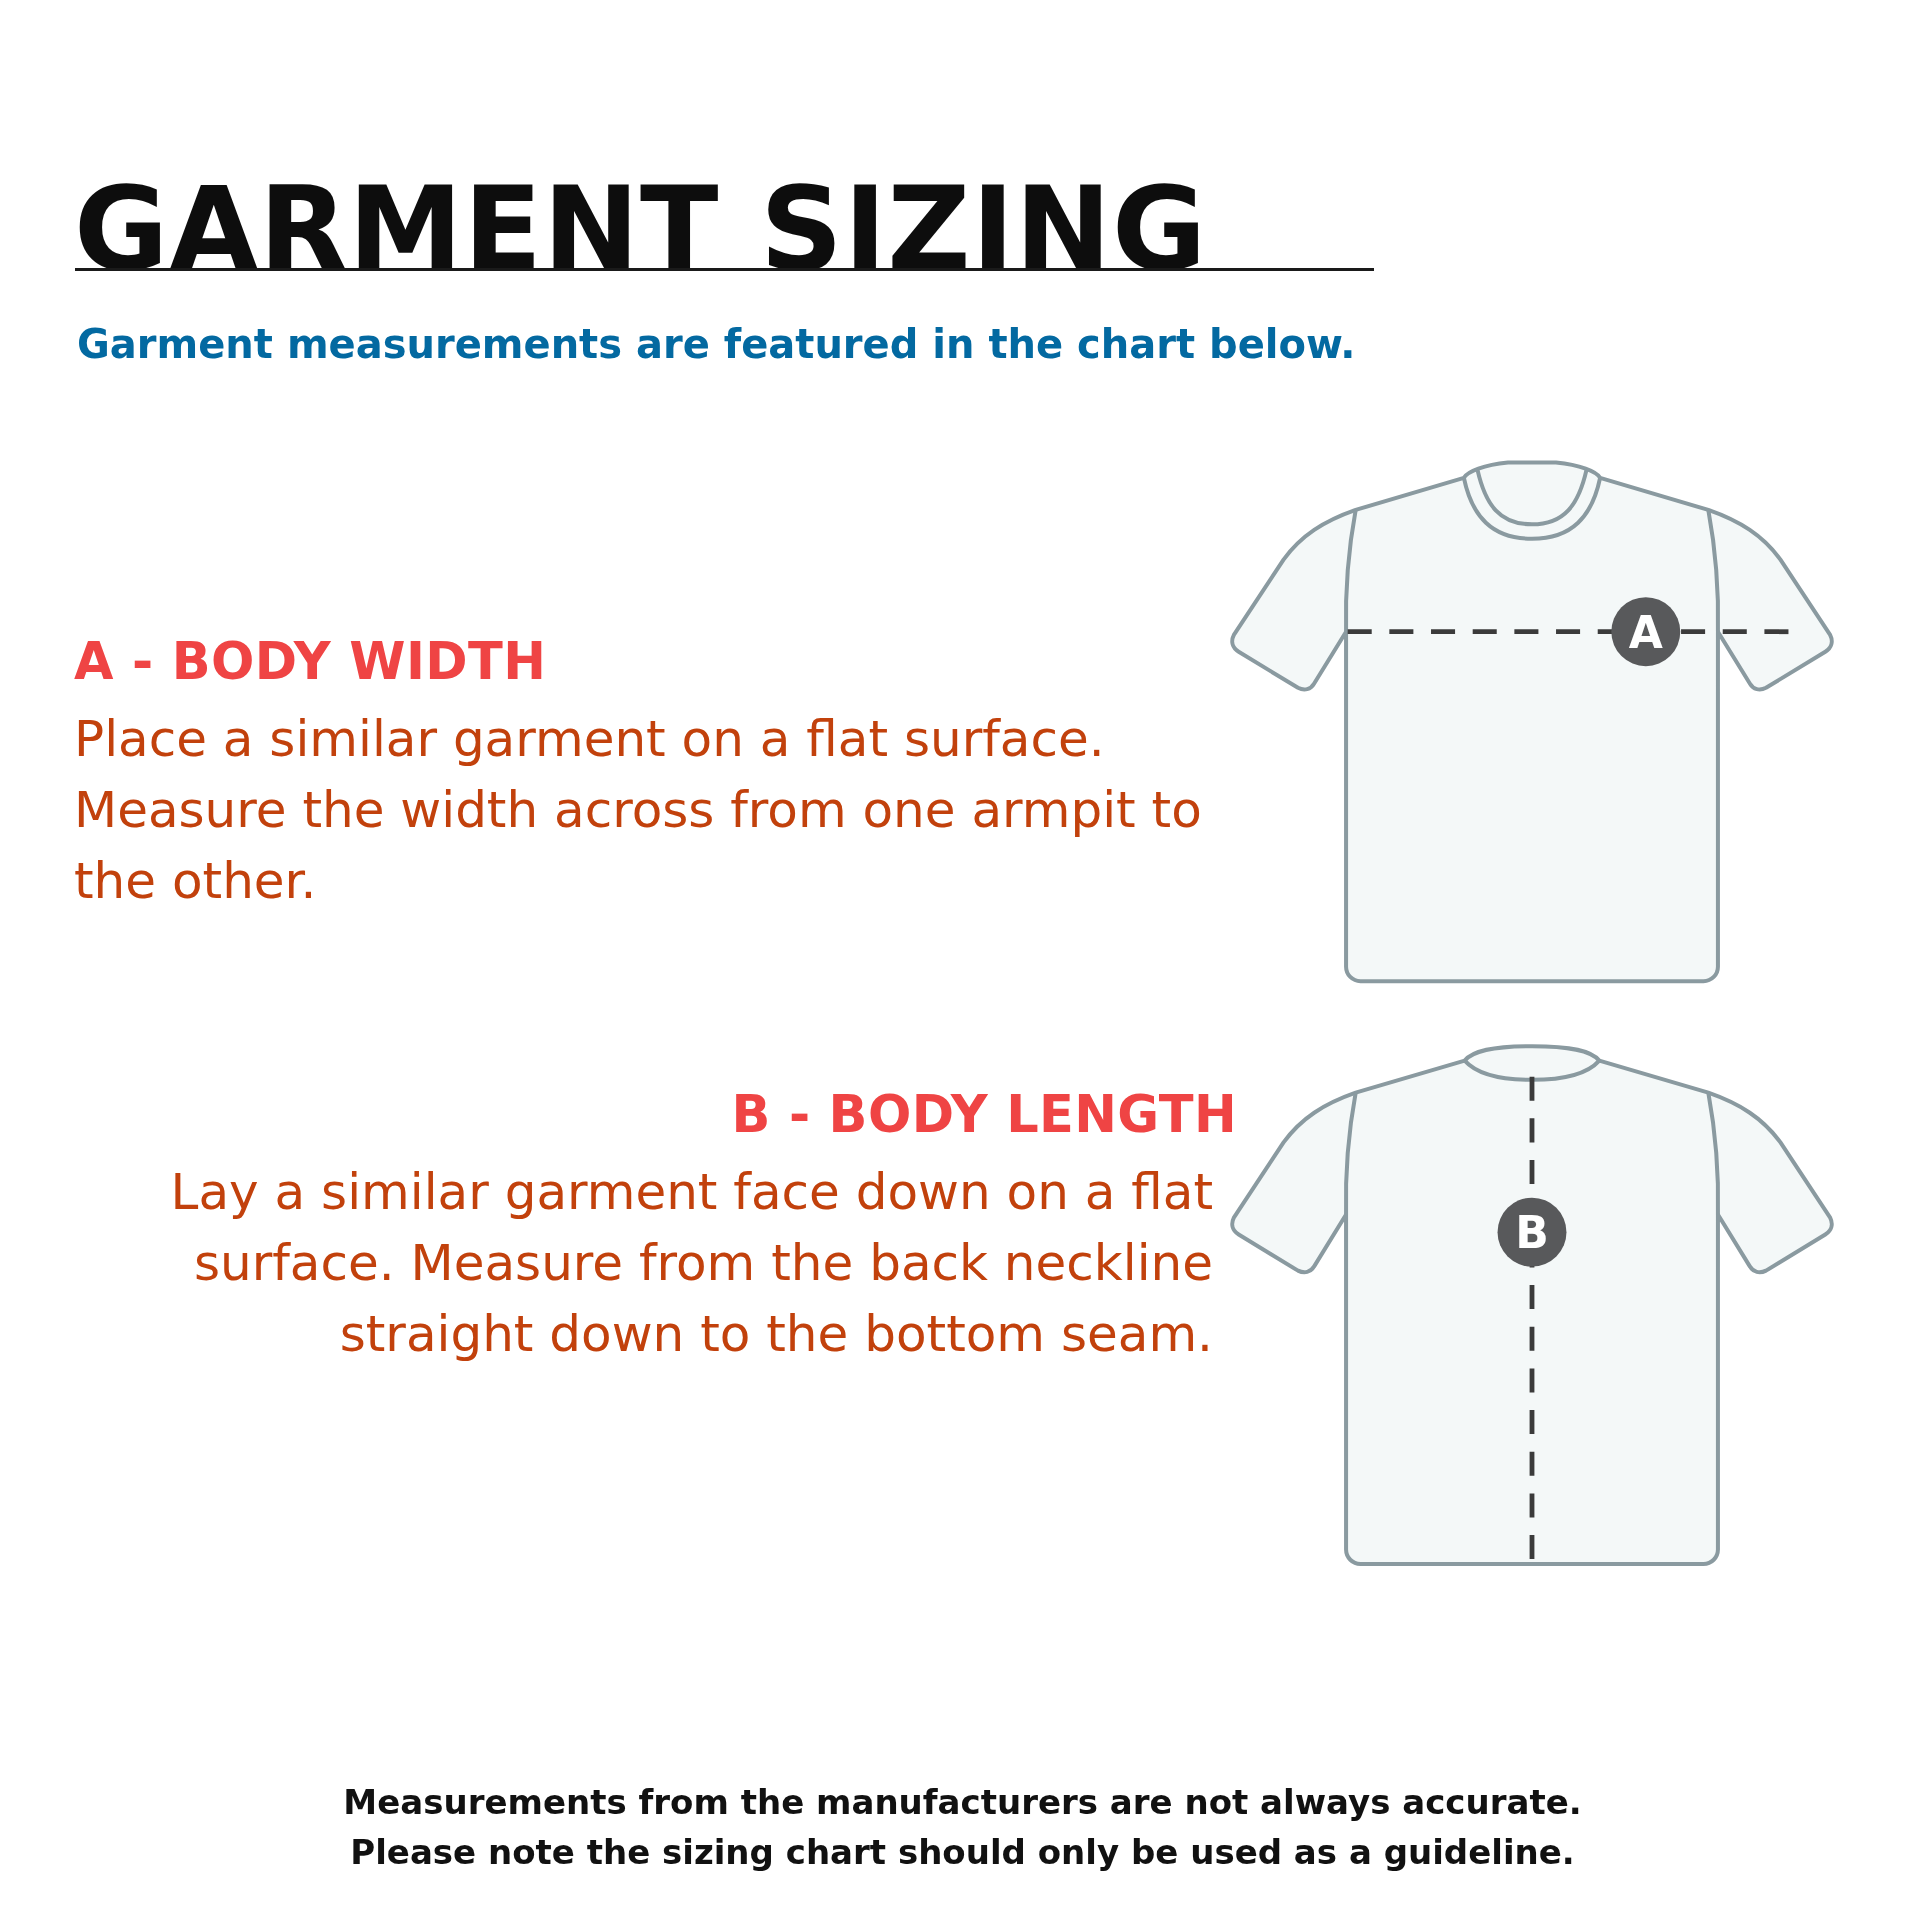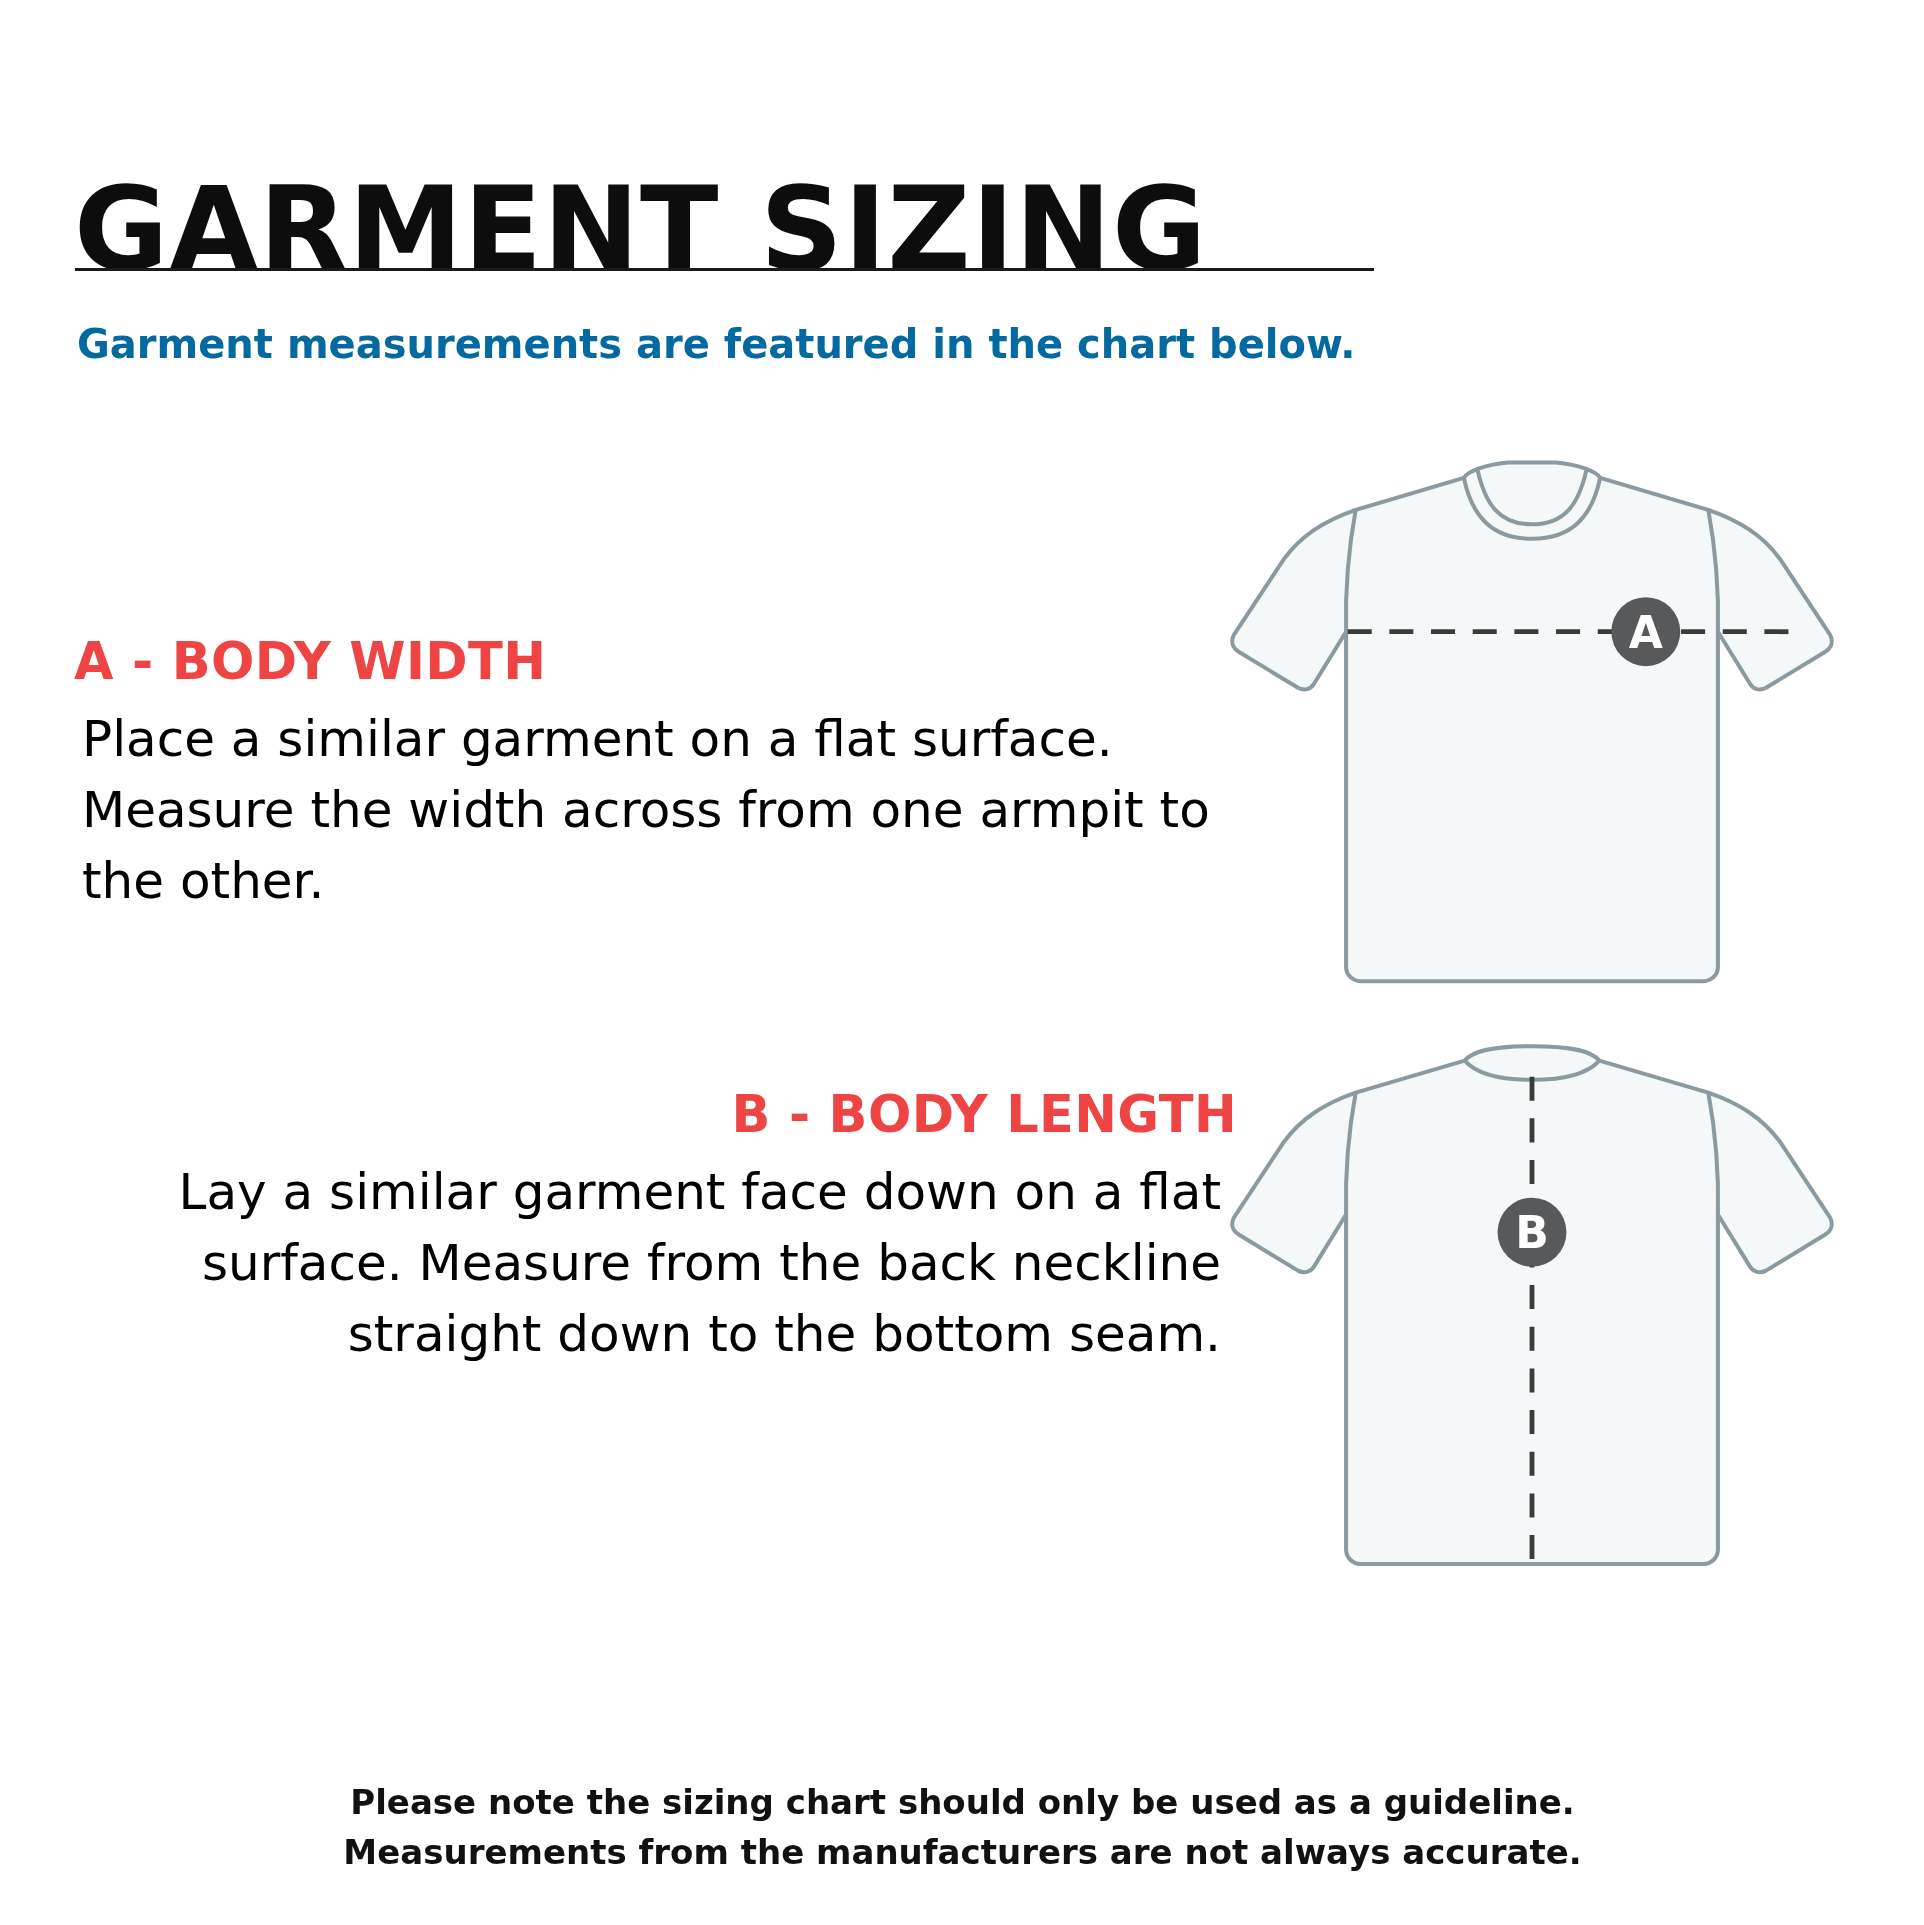--- a/index.html
+++ b/index.html
@@ -79,22 +79,22 @@
     font-weight: bold;
     letter-spacing: 0.4px;
     color: #ef4444;
     margin: 0 0 14.4px 0;
     line-height: 1.1;
   }
   .section-body {
     font-size: 50px;
     font-weight: 400;
     line-height: 1.42;
-    color: #000000;
-    margin: 8px;
+    color: #c2410c;
+    margin: 0;
     max-width: 1139px;
   }
 
   
   .footer-note {
     position: absolute;
     left: 0;
     top: 1777px;
     width: 1925px;
     text-align: center;
@@ -212,18 +212,18 @@
       <line x1="380" y1="42" x2="380" y2="646" stroke="#3b3b3b" stroke-width="6" stroke-dasharray="30 22"></line>
 
       <g>
         <circle cx="380" cy="236" r="43" fill="#58595b"></circle>
         <text class="marker-label" x="380" y="256" font-size="55" text-anchor="middle">B</text>
       </g>
     </svg>
   </div>
 
   <div class="footer-note">
+    <div>Measurements from the manufacturers are not always accurate.</div>
     <div>Please note the sizing chart should only be used as a guideline.</div>
-    <div>Measurements from the manufacturers are not always accurate.</div>
   </div>
 
 </div>
 
 
 </body></html>

